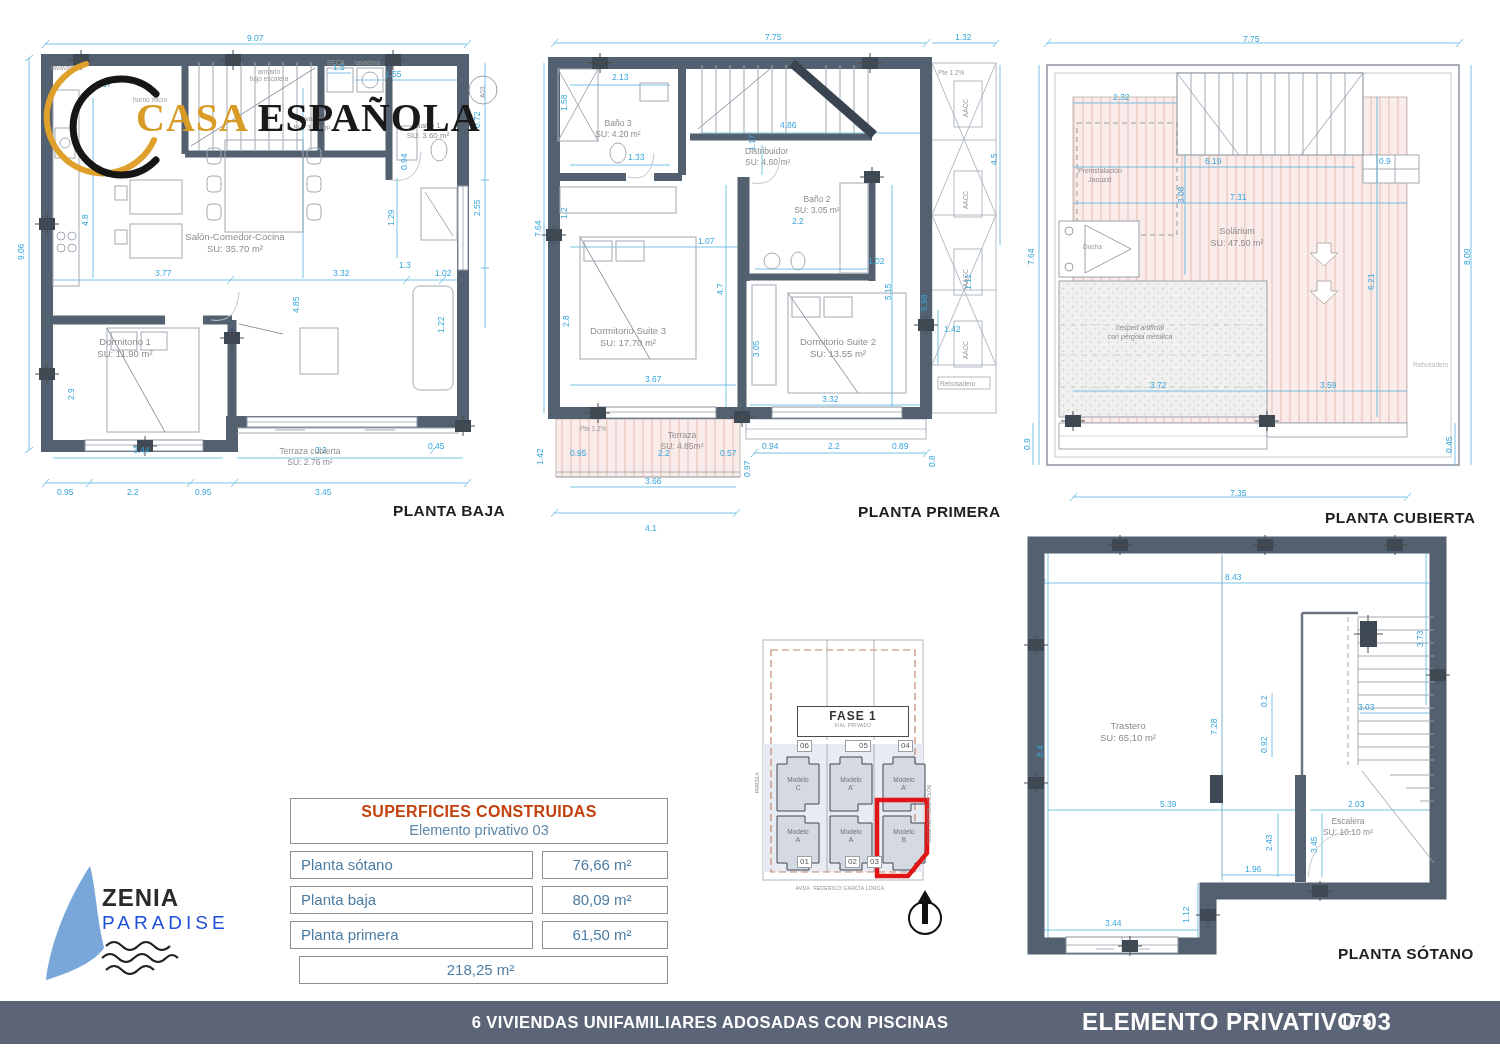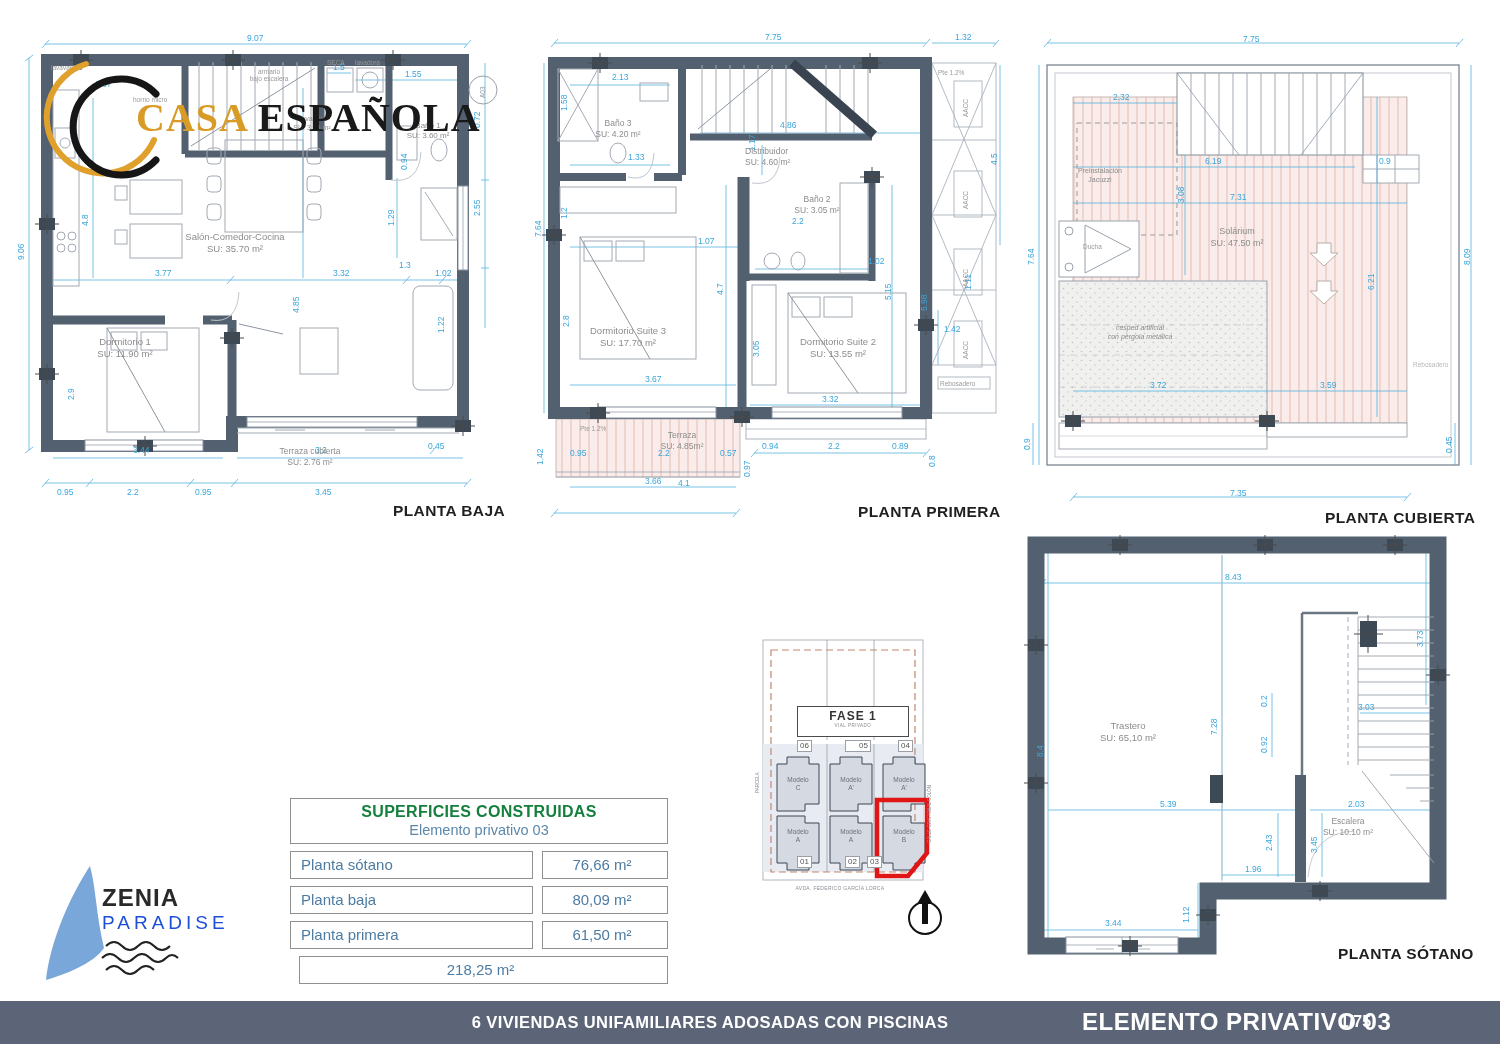--- a/index.html
+++ b/index.html
@@ -10,21 +10,21 @@
   .dim.v { transform:rotate(-90deg); transform-origin:0 0; }
   .room { position:absolute; text-align:center; color:#8c8c8c; font-size:9.5px; line-height:1.3; }
   .room .nm, .room .ar { display:block; white-space:nowrap; }
   .room.sm { font-size:7px; }
   .tiny { position:absolute; font-size:6.5px; color:#9a9a9a; white-space:nowrap; line-height:1.15; }
   .tiny.v { transform:rotate(-90deg); transform-origin:0 0; }
   .plan-title { position:absolute; font-weight:bold; font-size:15.5px; color:#1f1f1f; letter-spacing:0.4px; white-space:nowrap; }
   
   #areas-table { position:absolute; left:290px; top:798px; width:378px; }
   #areas-table .hdr { border:1.5px solid #8f8f8f; background:#fff; text-align:center; padding:4px 0 5px; }
-  #areas-table .hdr .t1 { font-weight:bold; font-size:16px; color:#15803d; letter-spacing:0.3px; }
+  #areas-table .hdr .t1 { font-weight:bold; font-size:16px; color:#c2410c; letter-spacing:0.3px; }
   #areas-table .hdr .t2 { font-size:14.5px; color:#5d87a8; margin-top:1px; }
   #areas-table .row { display:flex; margin-top:7px; }
   #areas-table .row .lab { flex:0 0 243px; border:1.5px solid #8f8f8f; font-size:15px; color:#4d7ca3; padding:4px 0 5px 10px; background:#fff; }
   #areas-table .row .val { flex:1; border:1.5px solid #8f8f8f; margin-left:9px; font-size:15px; color:#4d7ca3; text-align:center; padding:4px 6px 5px 0; background:#fff; }
   
   #footer-bar { position:absolute; left:0; top:1001px; width:1500px; height:43px; background:#5b6577; }
   #footer-project { position:absolute; left:430px; top:1013px; width:560px; text-align:center; color:#fff; font-weight:bold; font-size:16.5px; letter-spacing:0.4px; }
   #footer-sheet { position:absolute; left:1082px; top:1008px; color:#fff; font-weight:bold; font-size:24px; letter-spacing:0.5px; }
   #footer-page { position:absolute; left:1340px; top:1013px; color:#fff; font-weight:bold; font-size:16px; }
   
@@ -170,21 +170,21 @@
   <span class="dim v" style="left:52px; top:372px;">2.9</span>
   <span class="dim" style="left:118px; top:418px;">3.44</span>
   <span class="dim v" style="left:277px; top:285px;">4.85</span>
   <span class="dim" style="left:318px; top:241px;">3.32</span>
   <span class="dim" style="left:384px; top:233px;">1.3</span>
   <span class="dim" style="left:420px; top:241px;">1.02</span>
   <span class="dim v" style="left:422px; top:305px;">1.22</span>
   <span class="dim v" style="left:458px; top:188px;">2.55</span>
   <span class="dim v" style="left:458px; top:100px;">0.72</span>
   <span class="dim v" style="left:372px; top:198px;">1.29</span>
-  <span class="dim" style="left:390px; top:42px;">1.55</span>
+  <span class="dim" style="left:370px; top:42px;">1.55</span>
   <span class="dim" style="left:318px; top:35px;">1.5</span>
   <span class="dim v" style="left:385px; top:142px;">0.94</span>
   <span class="dim" style="left:300px; top:418px;">3.2</span>
   <span class="dim" style="left:413px; top:414px;">0.45</span>
   <span class="dim" style="left:42px; top:460px;">0.95</span>
   <span class="dim" style="left:112px; top:460px;">2.2</span>
   <span class="dim" style="left:180px; top:460px;">0.95</span>
   <span class="dim" style="left:300px; top:460px;">3.45</span>
 
   <div class="room" style="left:140px; top:203px; width:160px;">
@@ -329,21 +329,21 @@
   <span class="dim" style="left:105px; top:350px;">3.67</span>
   <span class="dim" style="left:282px; top:370px;">3.32</span>
   <span class="dim v" style="left:380px; top:286px;">5.98</span>
   <span class="dim v" style="left:424px; top:265px;">1.11</span>
   <span class="dim" style="left:404px; top:300px;">1.42</span>
   <span class="dim v" style="left:450px; top:140px;">4.5</span>
   <span class="dim" style="left:30px; top:424px;">0.95</span>
   <span class="dim" style="left:118px; top:424px;">2.2</span>
   <span class="dim" style="left:180px; top:424px;">0.57</span>
   <span class="dim" style="left:105px; top:452px;">3.66</span>
-  <span class="dim" style="left:105px; top:454px;margin-left:33px;">4.1</span>
+  <span class="dim" style="left:105px; top:499px;">4.1</span>
   <span class="dim v" style="left:-4px; top:440px;">1.42</span>
   <span class="dim v" style="left:203px; top:452px;">0.97</span>
   <span class="dim" style="left:222px; top:417px;">0.94</span>
   <span class="dim" style="left:288px; top:417px;">2.2</span>
   <span class="dim" style="left:352px; top:417px;">0.89</span>
   <span class="dim v" style="left:388px; top:442px;">0.8</span>
 
   <div class="room" style="left:33px; top:93px; width:90px; font-size:8.5px;">
     <span class="nm">Baño 3</span>
     <span class="ar">SU: 4.20 m²</span>

